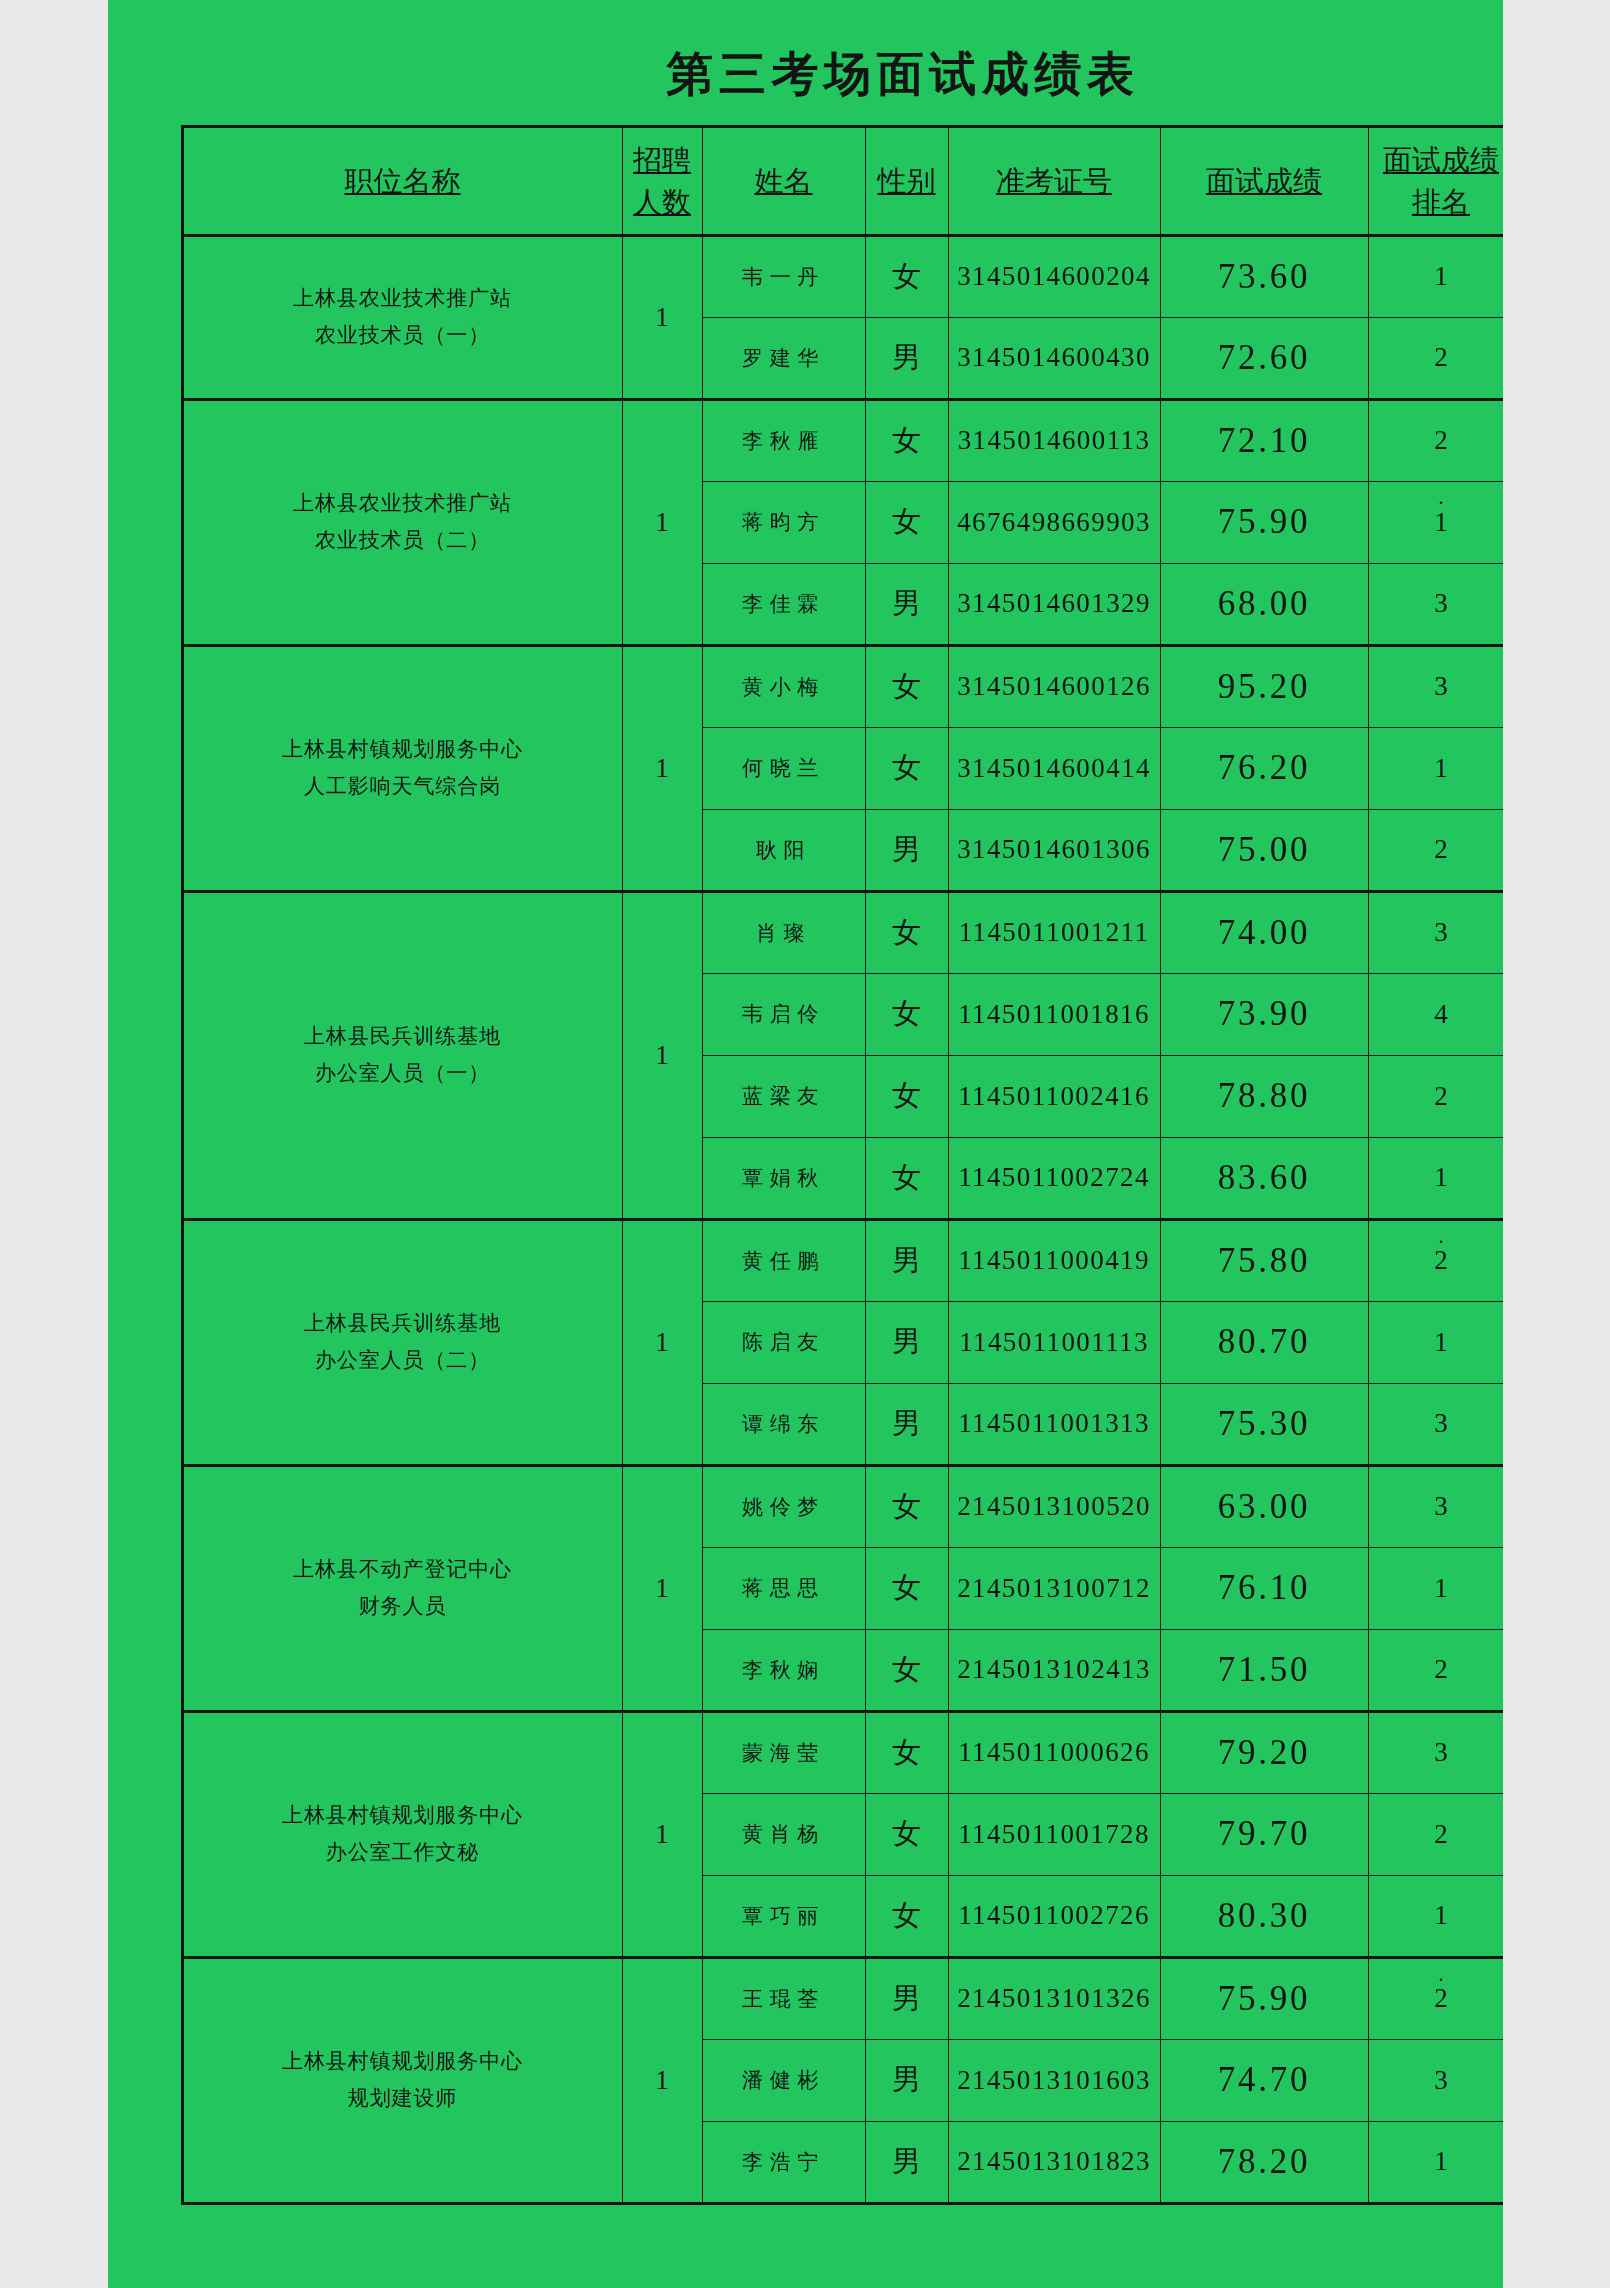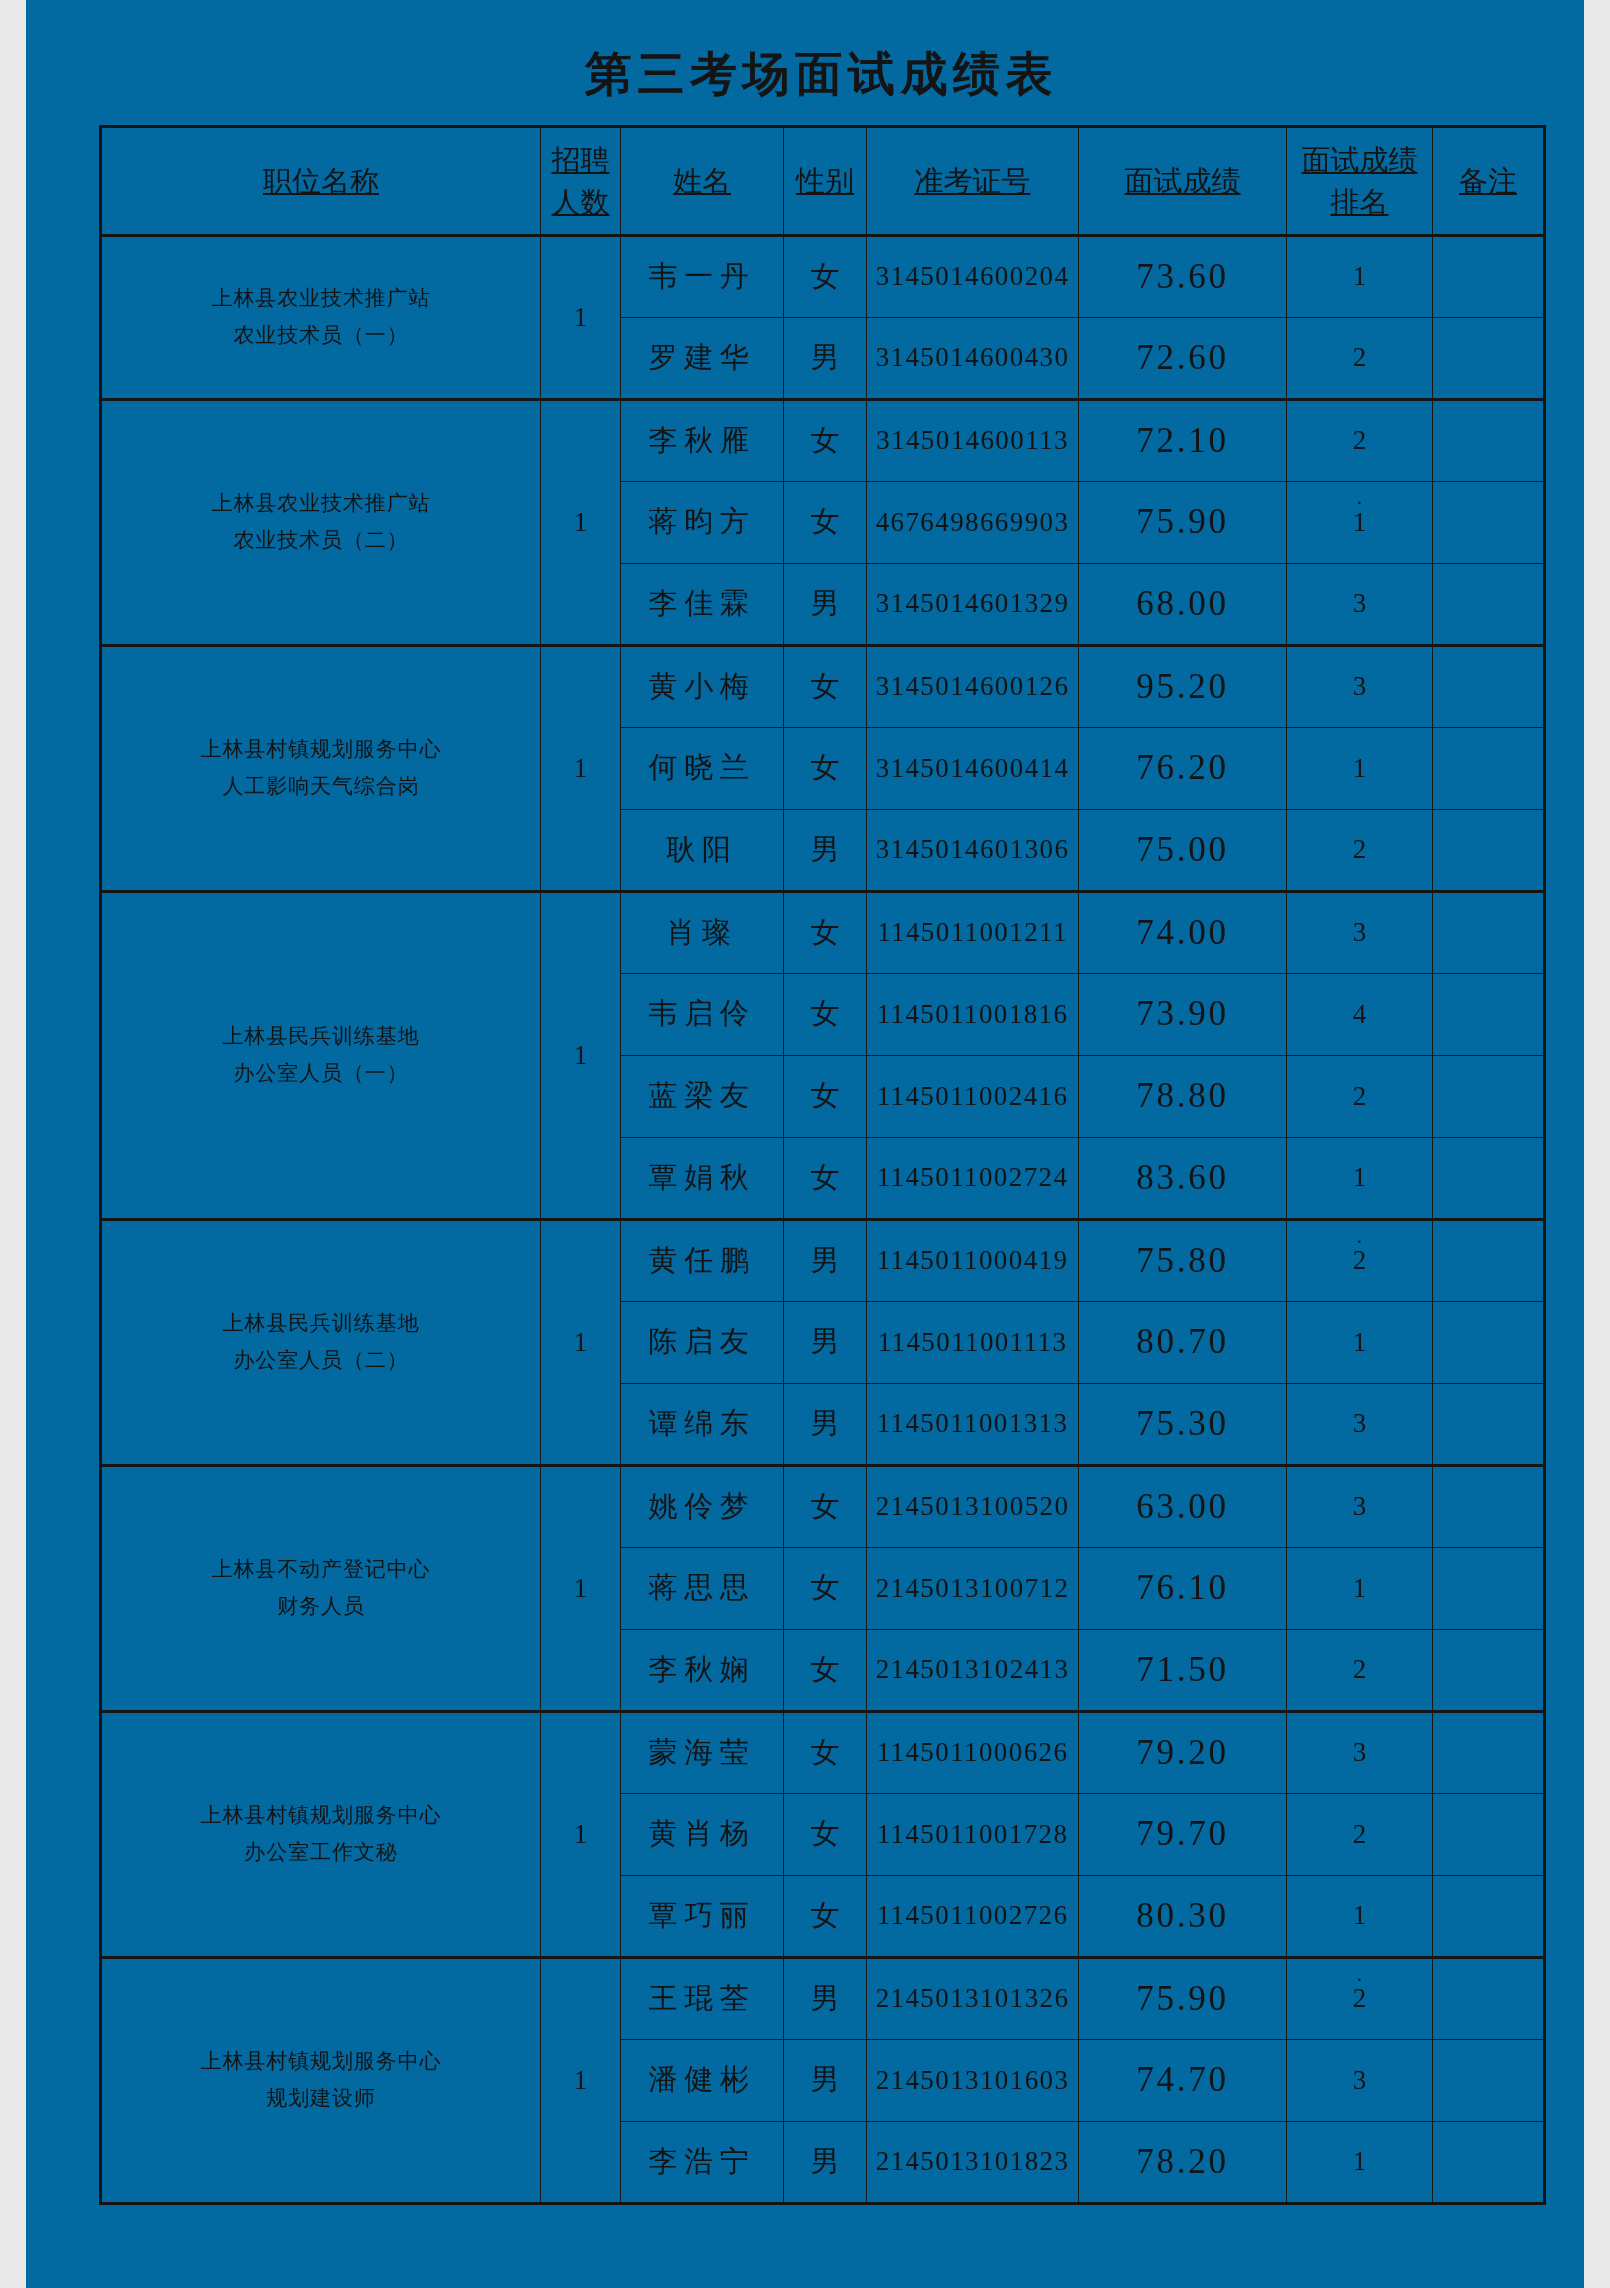--- a/index.html
+++ b/index.html
@@ -1,19 +1,19 @@
 <!DOCTYPE html>
 <html style="font-size:15px"><head>
 <meta charset="utf-8">
 <style>
   html,body{margin:0;padding:0;background:#e8e8e8;}
   .page{
     position:relative;
-    width:1558px;height:2289px;
-    background:#0369a1;
+    width:1395px;height:2289px;
+    background:#22c55e;
     margin:0 auto;
     font-family:"Liberation Serif","DejaVu Serif",serif;
     color:#141414;
     overflow:hidden;
   }
   .title{
     margin:0 0 0 73px;
     padding-top:49px;
     width:1445px;
     text-align:center;
@@ -46,21 +46,21 @@
   }
   tbody tr{height:82px;}
   tr.gfirst td{border-top:3.7px solid #151515;}
   td.pos{
     font-size:21px;
     line-height:1.75;
     white-space:pre-line;
     letter-spacing:0.9px;
   }
   td.cnt{font-size:27px;}
-  td.name{font-size:29px;letter-spacing:6.6px;}
+  td.name{font-size:21px;letter-spacing:6.6px;}
   td.gender{font-size:29px;}
   td.ticket{font-size:27px;letter-spacing:1.4px;text-align:center;}
   td.score{font-size:35px;letter-spacing:2.8px;}
   td.rank{font-size:27px;position:relative;}
   .rank-dot{
     position:absolute;
     top:11.2px;left:50%;
     transform:translateX(-50%);
     font-size:20.6px;line-height:1;
   }

